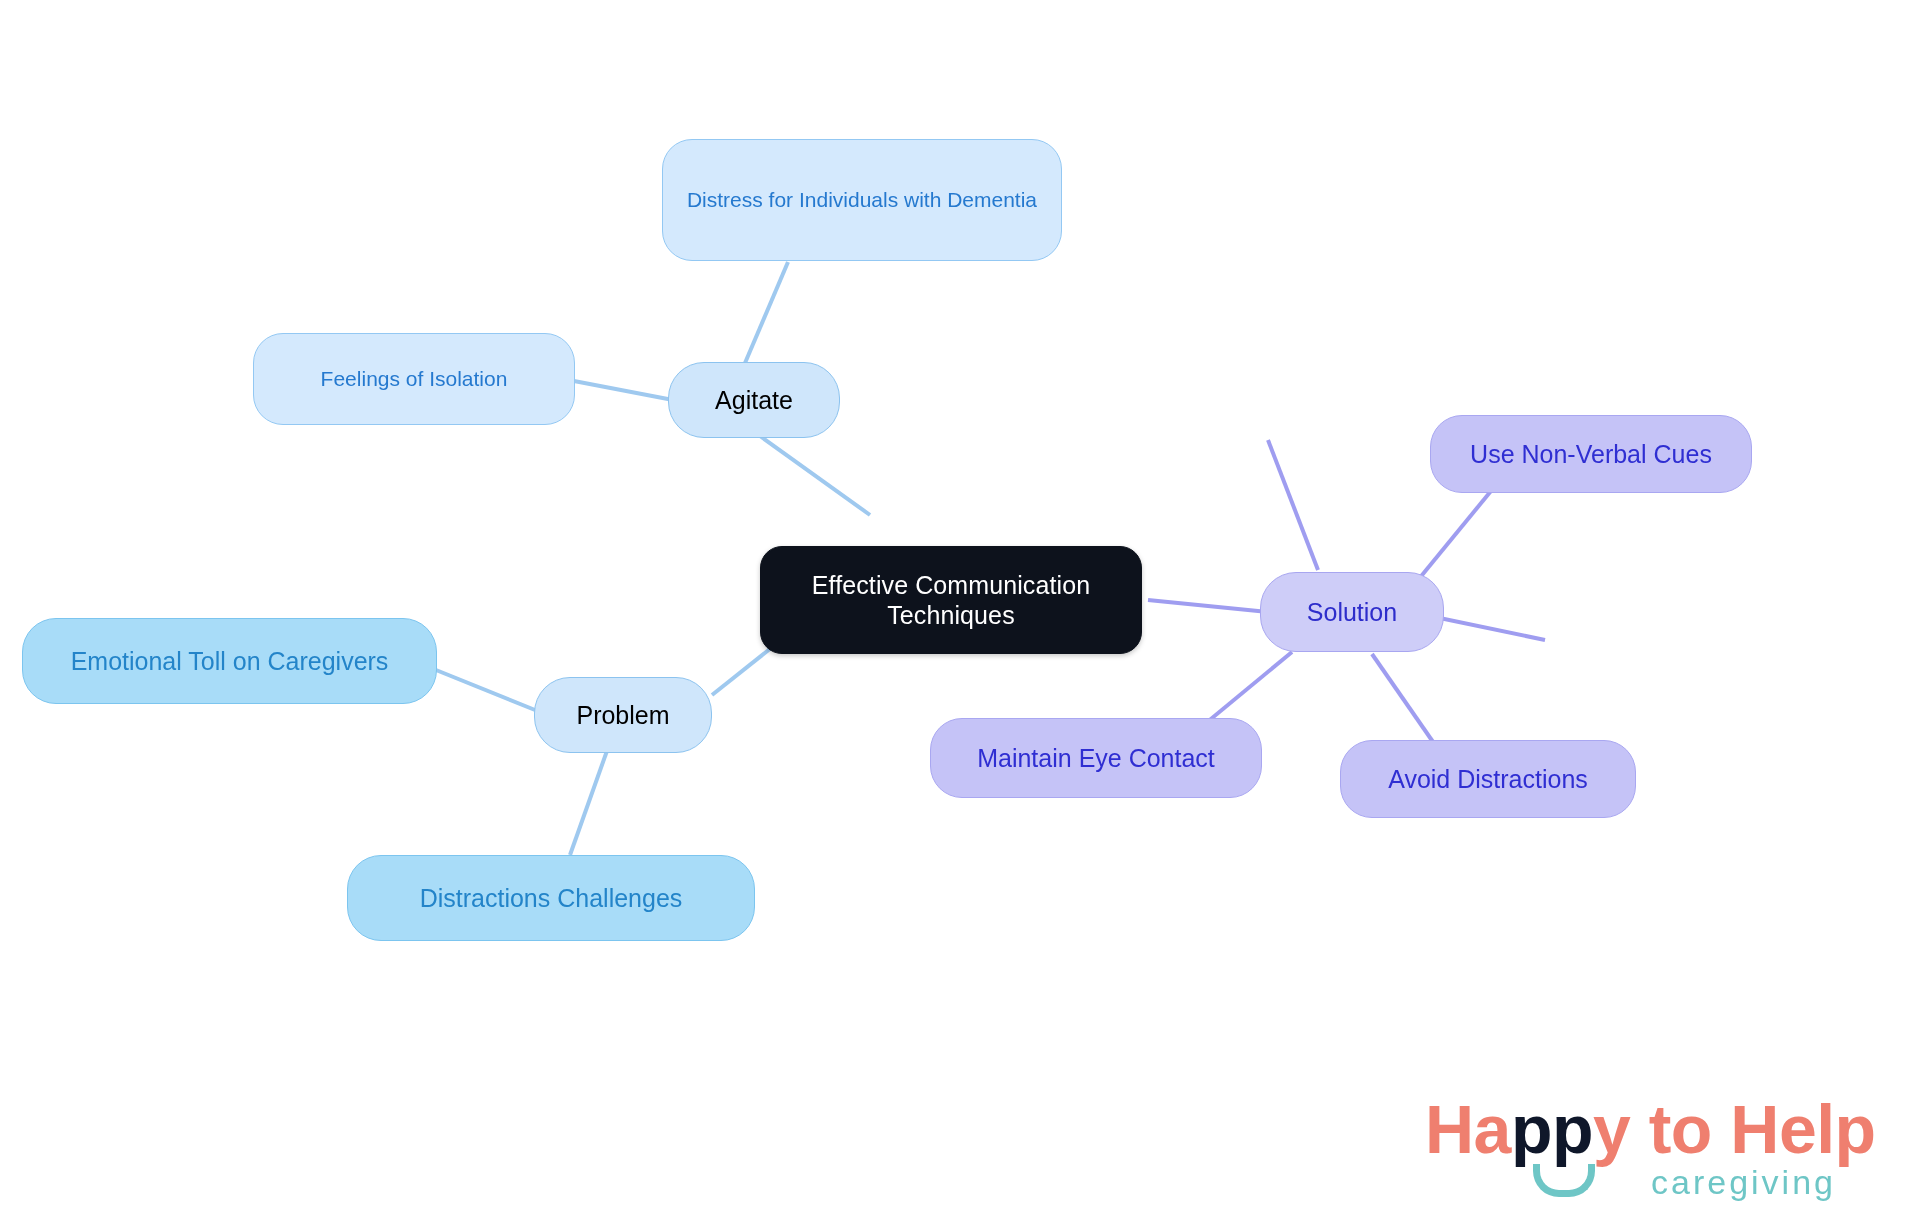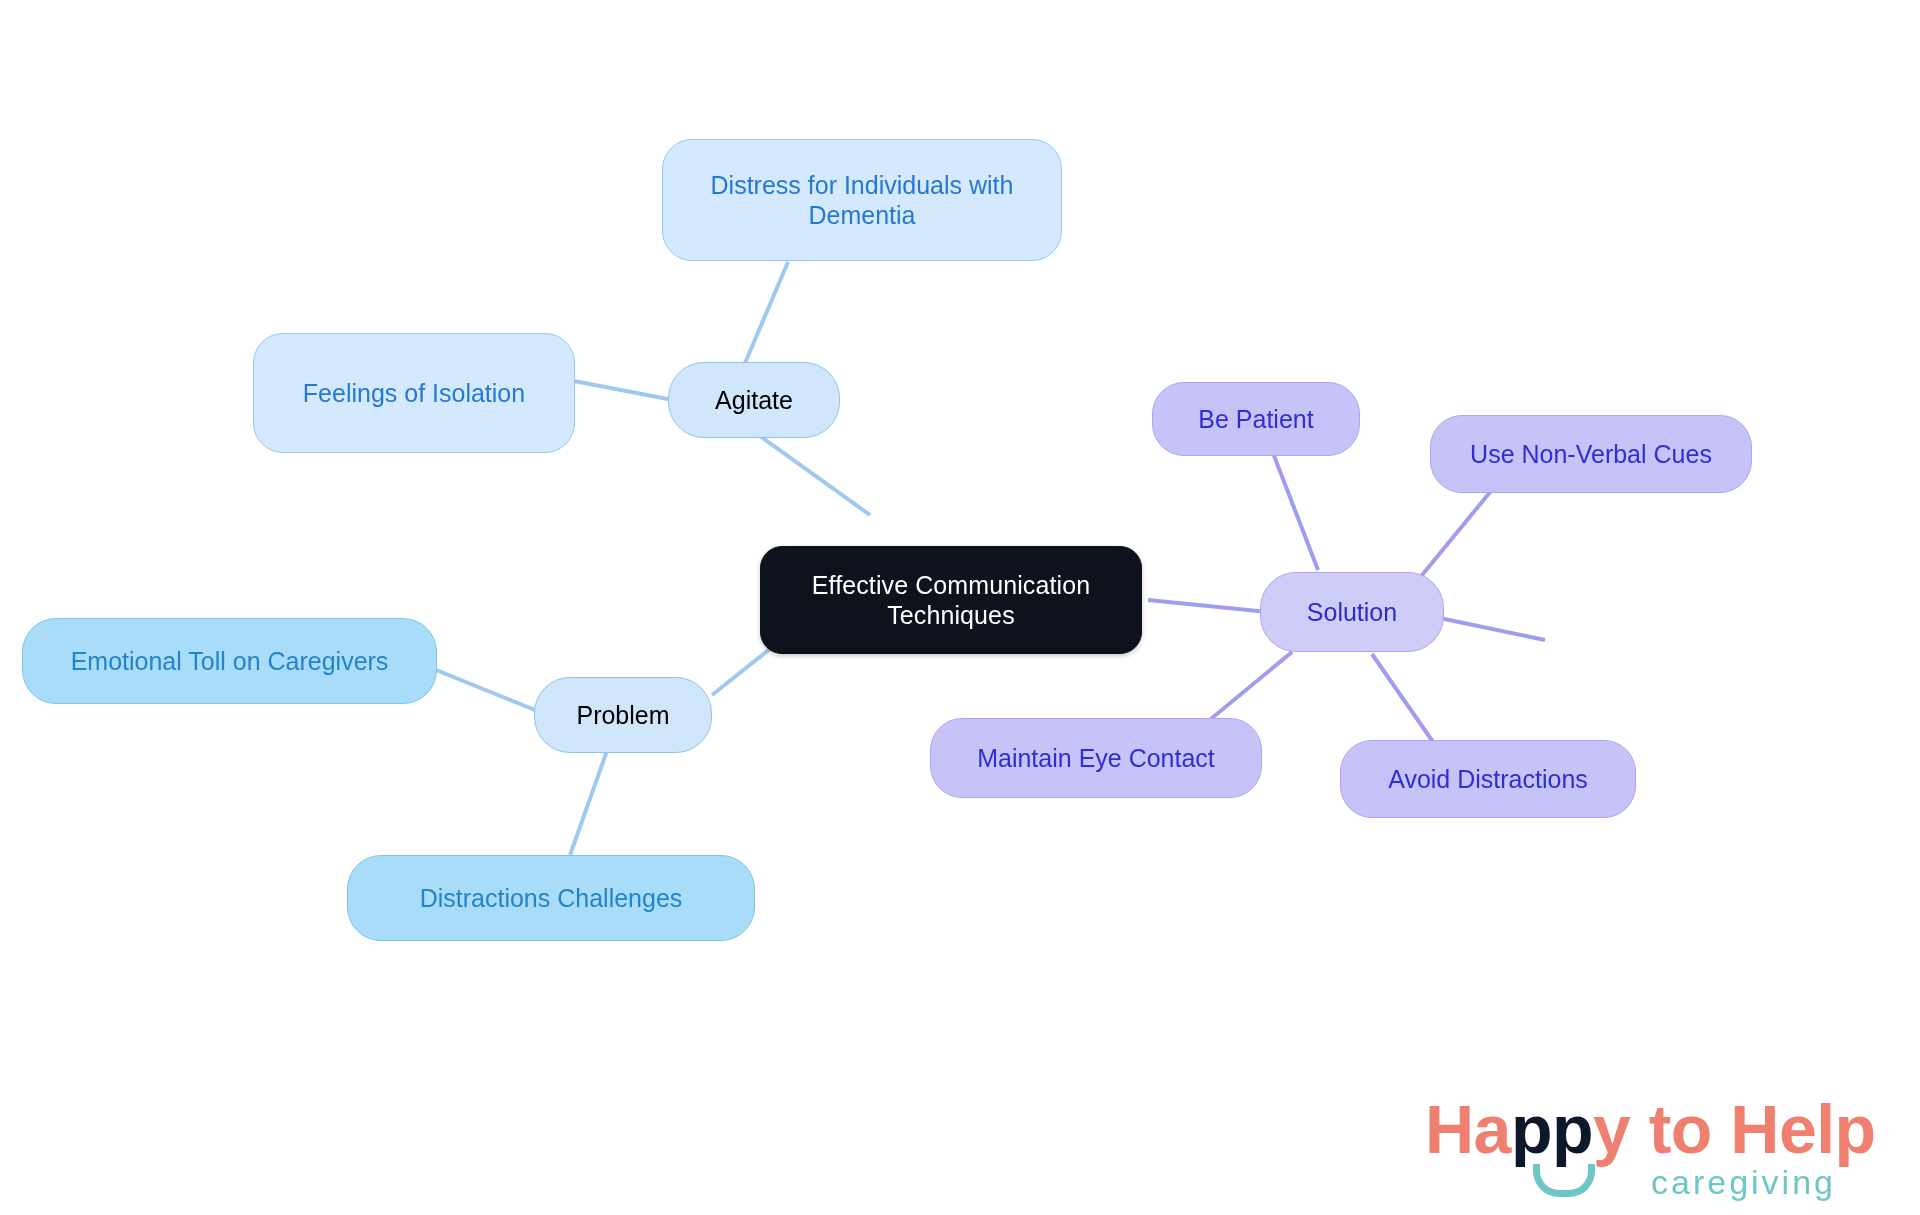--- a/index.html
+++ b/index.html
@@ -57,21 +57,21 @@
     color: #000000;
     border-radius: 36px;
     font-size: 25px;
   }
   
   .node.leaf-blue {
     background: #d4e9fd;
     border-color: #93c8f3;
     color: #2579cf;
     border-radius: 30px;
-    font-size: 25px;
+    font-size: 21px;
   }
   
   .node.leaf-blue-strong {
     background: #a8dcf8;
     border-color: #7cc5ef;
     color: #2384c9;
     border-radius: 34px;
     font-size: 25px;
   }
   
@@ -169,43 +169,40 @@
   </div>
 
   <div class="node branch-blue" style="left:668px; top:362px; width:172px; height:76px;">
     <span>Agitate</span>
   </div>
 
   <div class="node leaf-blue" style="left:662px; top:139px; width:400px; height:122px;">
     <span>Distress for Individuals with Dementia</span>
   </div>
 
-  <div class="node leaf-blue" style="left:253px; top:333px; width:322px; height:120px;">
+  <div class="node leaf-blue" style="left:253px; top:333px; width:322px; height:92px;">
     <span>Feelings of Isolation</span>
   </div>
 
   <div class="node leaf-blue-strong" style="left:22px; top:618px; width:415px; height:86px;">
     <span>Emotional Toll on Caregivers</span>
   </div>
 
   <div class="node branch-blue" style="left:534px; top:677px; width:178px; height:76px;">
     <span>Problem</span>
   </div>
 
   <div class="node leaf-blue-strong" style="left:347px; top:855px; width:408px; height:86px;">
     <span>Distractions Challenges</span>
   </div>
 
   <div class="node branch-purple" style="left:1260px; top:572px; width:184px; height:80px;">
     <span>Solution</span>
   </div>
 
-  <div class="node leaf-purple" style="left:1152px; top:382px; width:208px; height:74px;">
-    <span>Be Patient</span>
-  </div>
 
   <div class="node leaf-purple" style="left:1430px; top:415px; width:322px; height:78px;">
     <span>Use Non-Verbal Cues</span>
   </div>
 
 
   <div class="node leaf-purple" style="left:1340px; top:740px; width:296px; height:78px;">
     <span>Avoid Distractions</span>
   </div>
 

